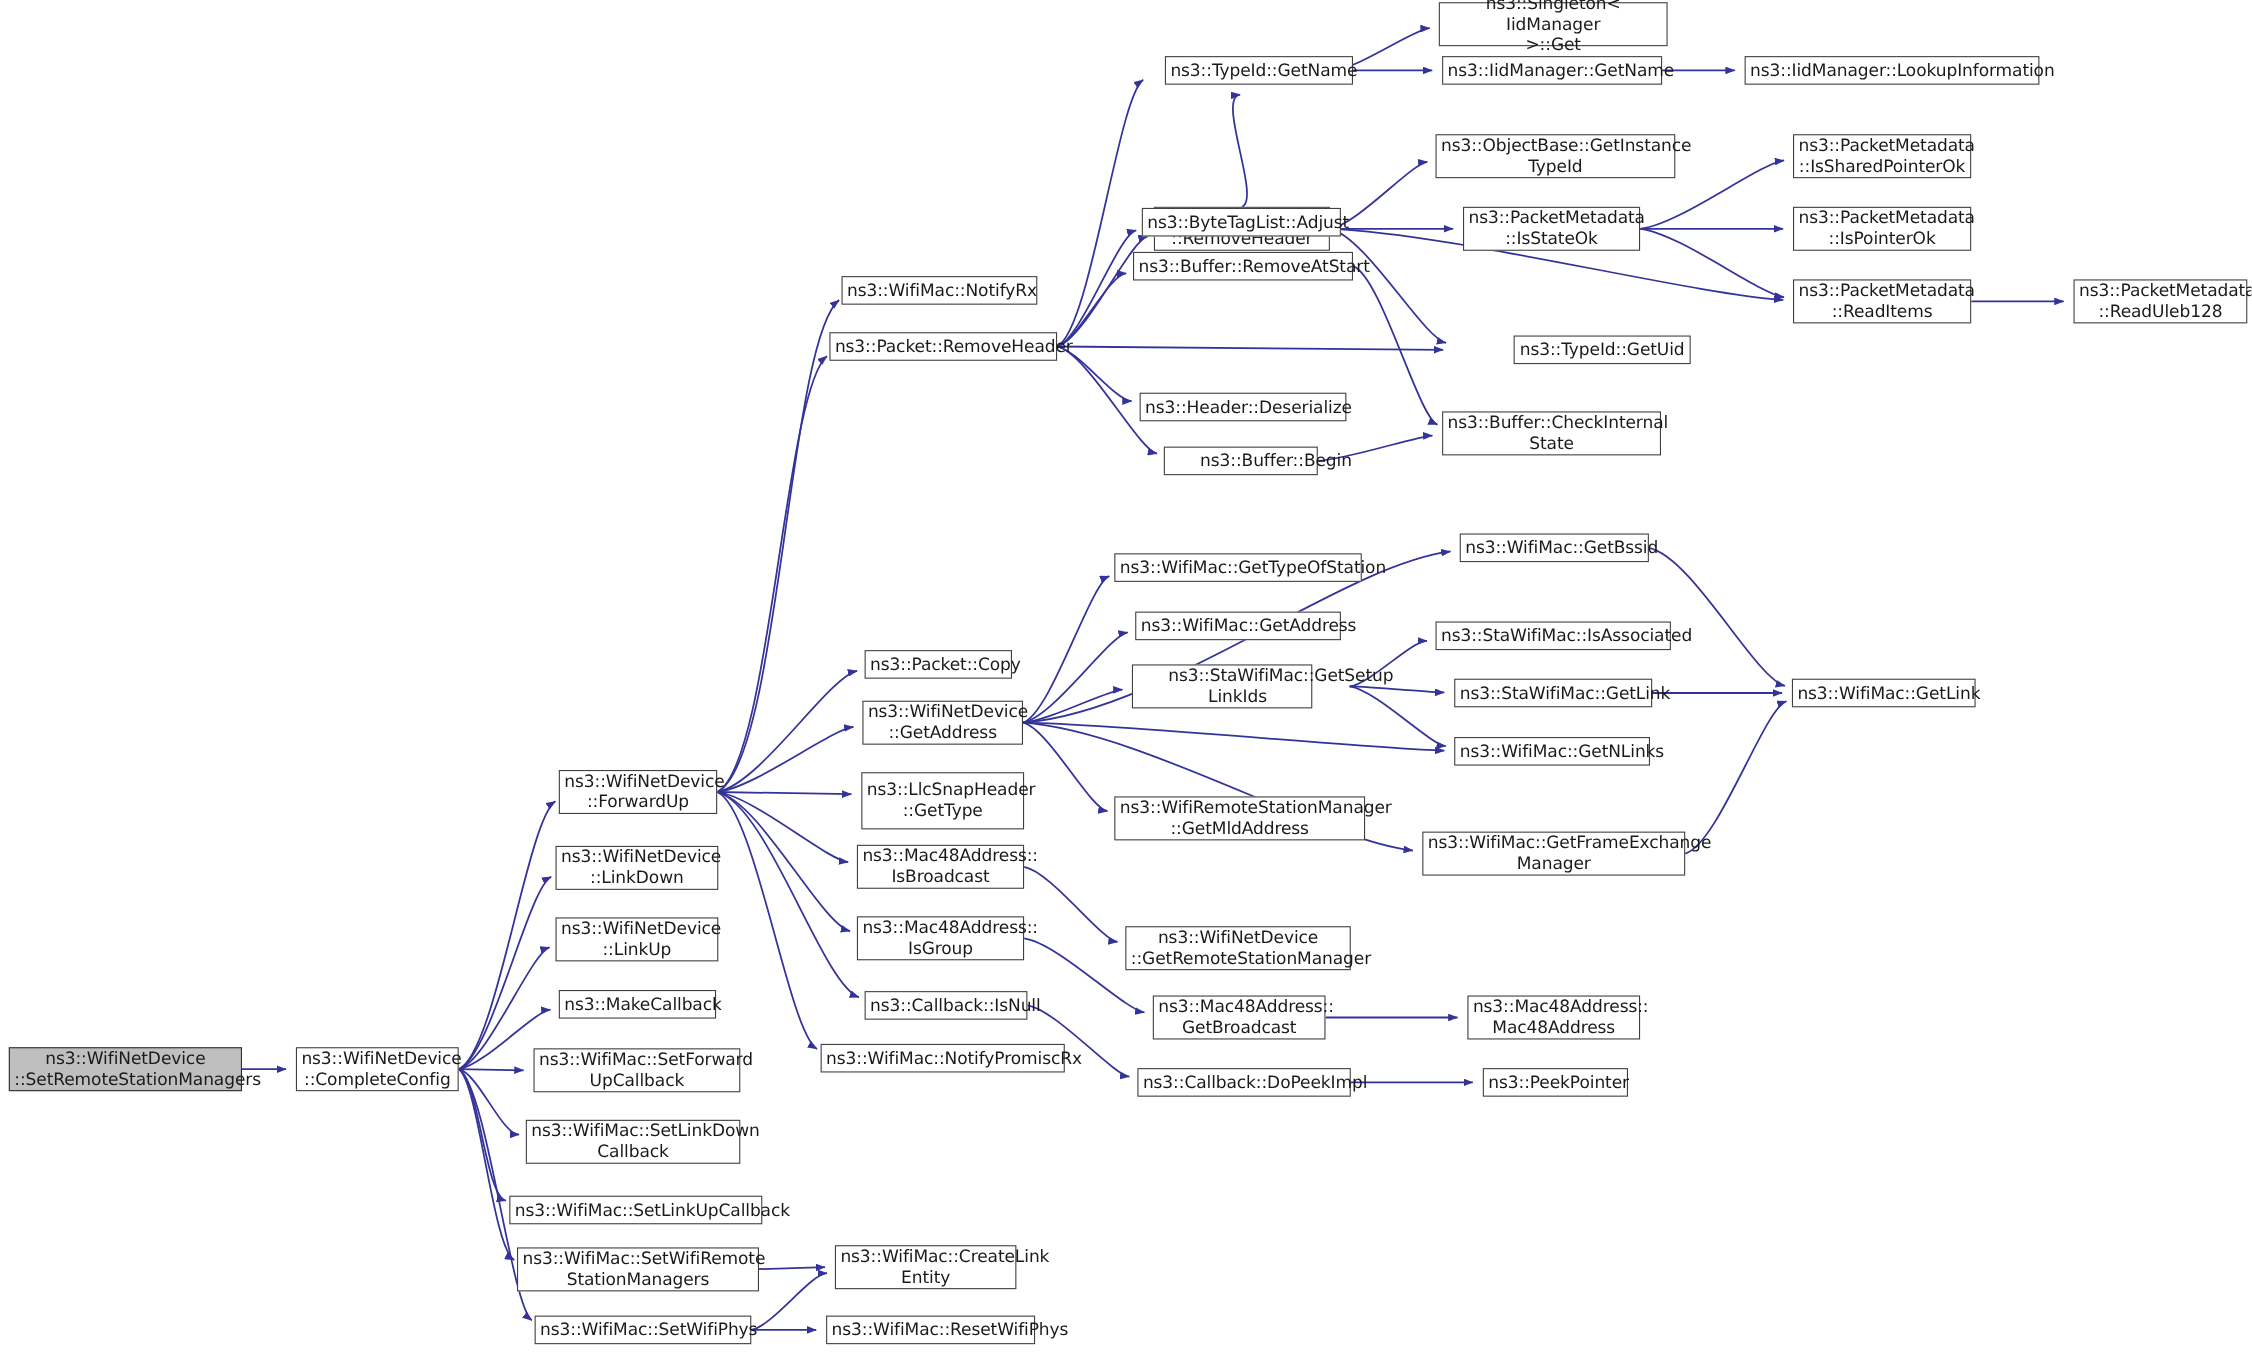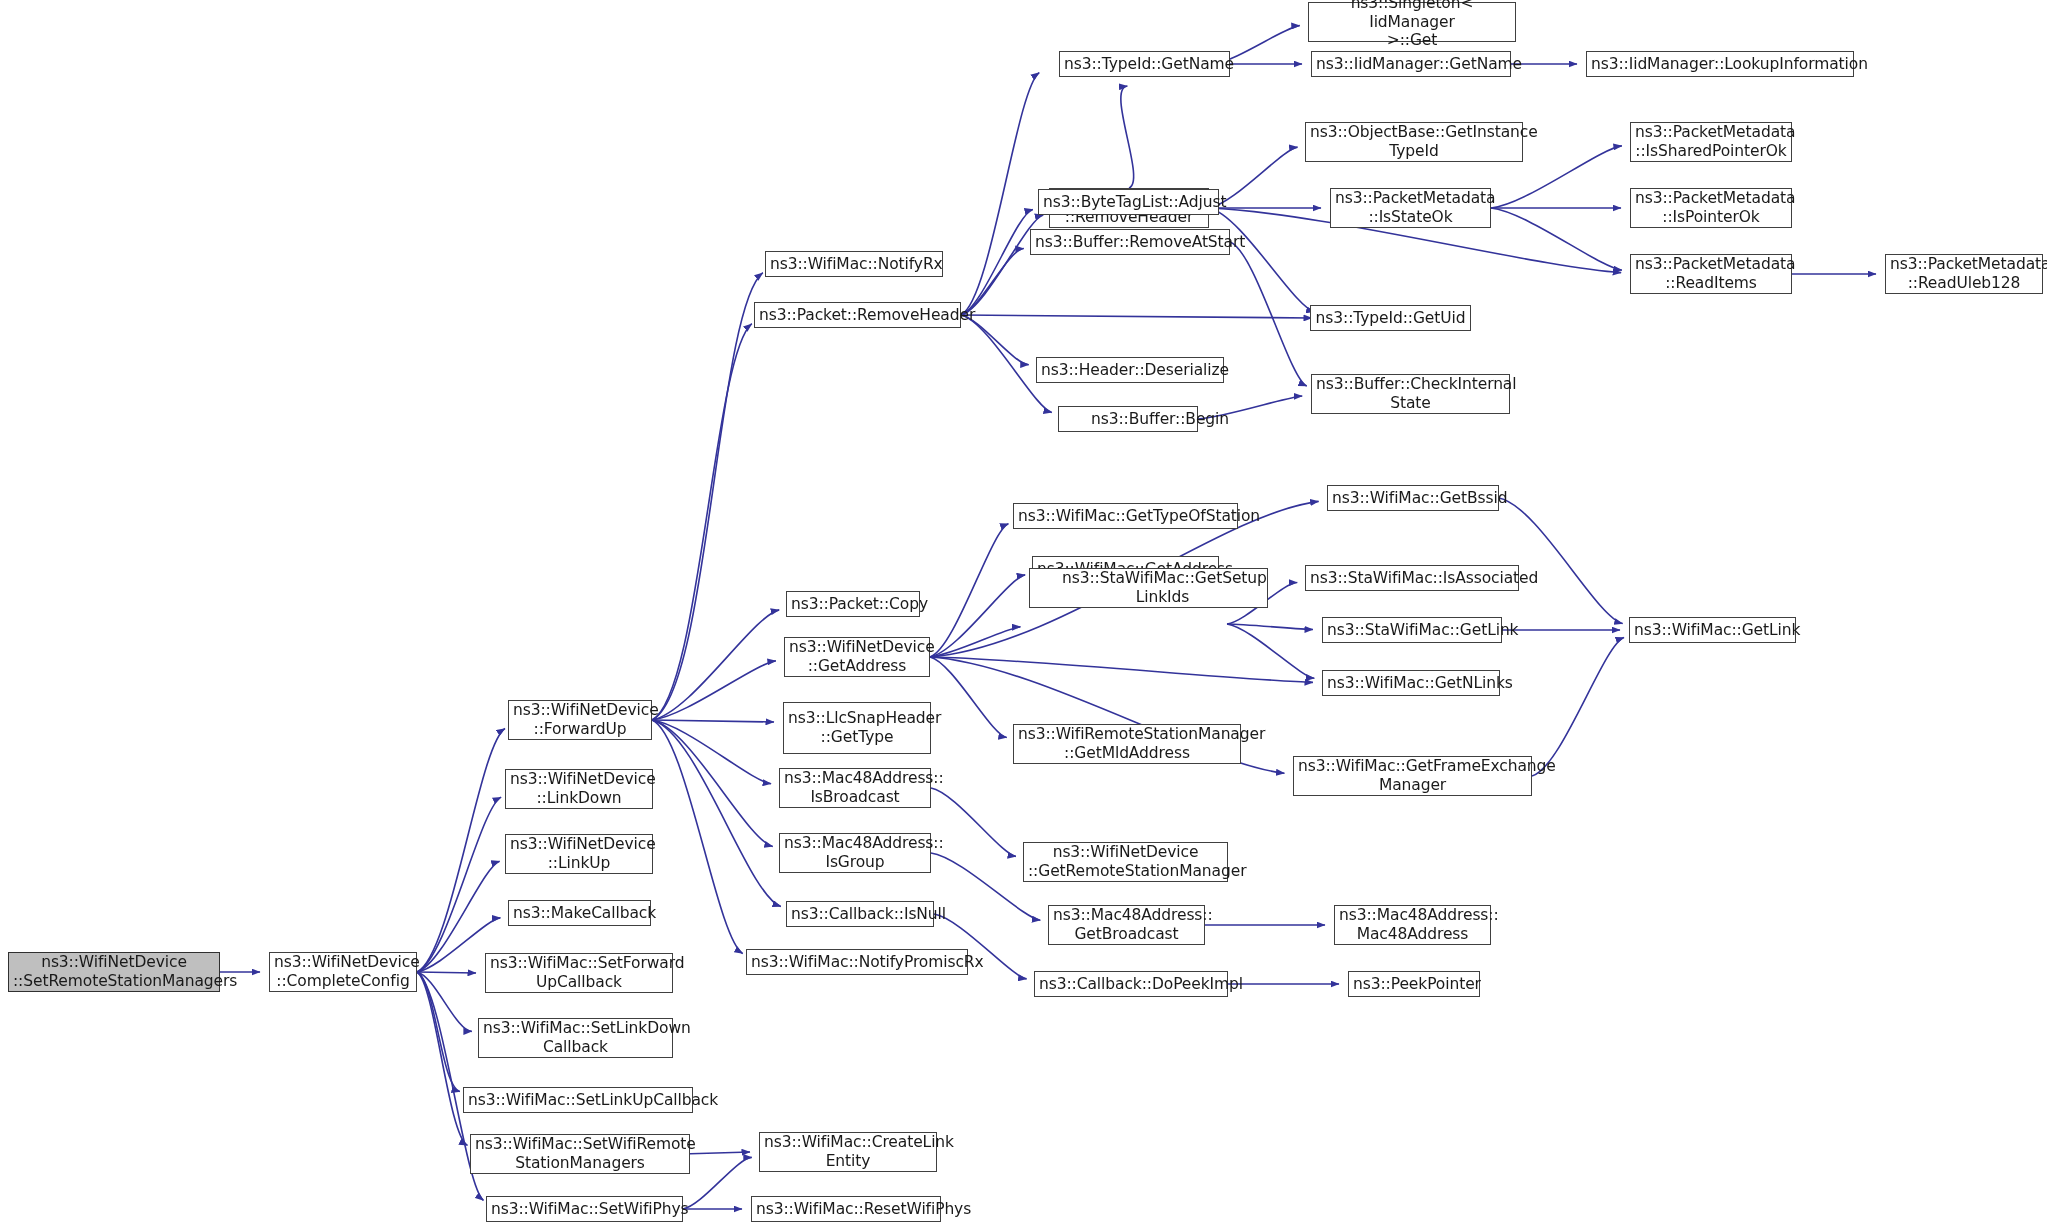--- a/index.html
+++ b/index.html
@@ -163,50 +163,50 @@
       <div class="node" style="left: 1030px; top: 229px; width: 200px; height: 26px;"><span class="node-label">ns3::Buffer::RemoveAtStart</span></div>
       <div class="node" style="left: 1036px; top: 357px; width: 188px; height: 26px;"><span class="node-label">ns3::Header::Deserialize</span></div>
       <div class="node" style="left: 1058px; top: 406px; width: 140px; height: 26px; padding-left: 32px;"><span class="node-label">ns3::Buffer::Begin</span></div>
       <div class="node" style="left: 1308px; top: 2px; width: 208px; height: 40px;"><span class="node-label">ns3::Singleton&lt; IidManager
 &gt;::Get</span></div>
       <div class="node" style="left: 1311px; top: 51px; width: 200px; height: 26px;"><span class="node-label">ns3::IidManager::GetName</span></div>
       <div class="node" style="left: 1305px; top: 122px; width: 218px; height: 40px;"><span class="node-label">ns3::ObjectBase::GetInstance
 TypeId</span></div>
       <div class="node" style="left: 1330px; top: 188px; width: 161px; height: 40px;"><span class="node-label">ns3::PacketMetadata
 ::IsStateOk</span></div>
-      <div class="node" style="left: 1310px; top: 305px; width: 161px; height: 26px;"><span class="node-label">ns3::TypeId::GetUid</span></div>
+      <div class="node" style="left: 1376px; top: 305px; width: 161px; height: 26px;"><span class="node-label">ns3::TypeId::GetUid</span></div>
       <div class="node" style="left: 1311px; top: 374px; width: 199px; height: 40px;"><span class="node-label">ns3::Buffer::CheckInternal
 State</span></div>
       <div class="node" style="left: 1586px; top: 51px; width: 268px; height: 26px;"><span class="node-label">ns3::IidManager::LookupInformation</span></div>
       <div class="node" style="left: 1630px; top: 122px; width: 162px; height: 40px;"><span class="node-label">ns3::PacketMetadata
 ::IsSharedPointerOk</span></div>
       <div class="node" style="left: 1630px; top: 188px; width: 162px; height: 40px;"><span class="node-label">ns3::PacketMetadata
 ::IsPointerOk</span></div>
       <div class="node" style="left: 1630px; top: 254px; width: 162px; height: 40px;"><span class="node-label">ns3::PacketMetadata
 ::ReadItems</span></div>
       <div class="node" style="left: 1885px; top: 254px; width: 158px; height: 40px;"><span class="node-label">ns3::PacketMetadata
 ::ReadUleb128</span></div>
       <div class="node" style="left: 1327px; top: 485px; width: 172px; height: 26px;"><span class="node-label">ns3::WifiMac::GetBssid</span></div>
       <div class="node" style="left: 1013px; top: 503px; width: 225px; height: 26px;"><span class="node-label">ns3::WifiMac::GetTypeOfStation</span></div>
       <div class="node" style="left: 1032px; top: 556px; width: 187px; height: 26px;"><span class="node-label">ns3::WifiMac::GetAddress</span></div>
-      <div class="node" style="left: 1029px; top: 568px; width: 239px; height: 40px; padding-left: 32px;"><span class="node-label">ns3::StaWifiMac::GetSetup
+      <div class="node" style="left: 1029px; top: 604px; width: 164px; height: 40px; padding-left: 32px;"><span class="node-label">ns3::StaWifiMac::GetSetup
 LinkIds</span></div>
       <div class="node" style="left: 1305px; top: 565px; width: 214px; height: 26px;"><span class="node-label">ns3::StaWifiMac::IsAssociated</span></div>
       <div class="node" style="left: 1322px; top: 617px; width: 180px; height: 26px;"><span class="node-label">ns3::StaWifiMac::GetLink</span></div>
       <div class="node" style="left: 1322px; top: 670px; width: 178px; height: 26px;"><span class="node-label">ns3::WifiMac::GetNLinks</span></div>
       <div class="node" style="left: 1629px; top: 617px; width: 167px; height: 26px;"><span class="node-label">ns3::WifiMac::GetLink</span></div>
       <div class="node" style="left: 1013px; top: 724px; width: 228px; height: 40px;"><span class="node-label">ns3::WifiRemoteStationManager
 ::GetMldAddress</span></div>
       <div class="node" style="left: 1293px; top: 756px; width: 239px; height: 40px;"><span class="node-label">ns3::WifiMac::GetFrameExchange
 Manager</span></div>
       <div class="node" style="left: 1023px; top: 842px; width: 205px; height: 40px;"><span class="node-label">ns3::WifiNetDevice
 ::GetRemoteStationManager</span></div>
       <div class="node" style="left: 1048px; top: 905px; width: 157px; height: 40px;"><span class="node-label">ns3::Mac48Address::
 GetBroadcast</span></div>
       <div class="node" style="left: 1334px; top: 905px; width: 157px; height: 40px;"><span class="node-label">ns3::Mac48Address::
 Mac48Address</span></div>
       <div class="node" style="left: 1034px; top: 971px; width: 194px; height: 26px;"><span class="node-label">ns3::Callback::DoPeekImpl</span></div>
       <div class="node" style="left: 1348px; top: 971px; width: 132px; height: 26px;"><span class="node-label">ns3::PeekPointer</span></div>
-      <div class="node" style="left: 759px; top: 1132px; width: 178px; height: 40px;"><span class="node-label">ns3::WifiMac::CreateLink
+      <div class="node" style="left: 759px; top: 1132px; width: 165px; height: 40px;"><span class="node-label">ns3::WifiMac::CreateLink
 Entity</span></div>
       <div class="node" style="left: 751px; top: 1196px; width: 190px; height: 26px;"><span class="node-label">ns3::WifiMac::ResetWifiPhys</span></div>
     </div>
 </div>
 
 </body></html>

